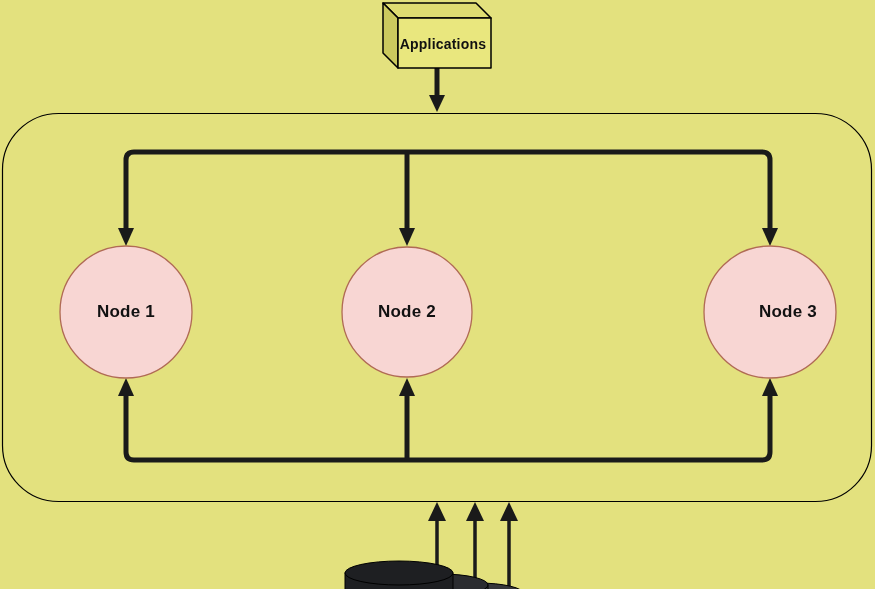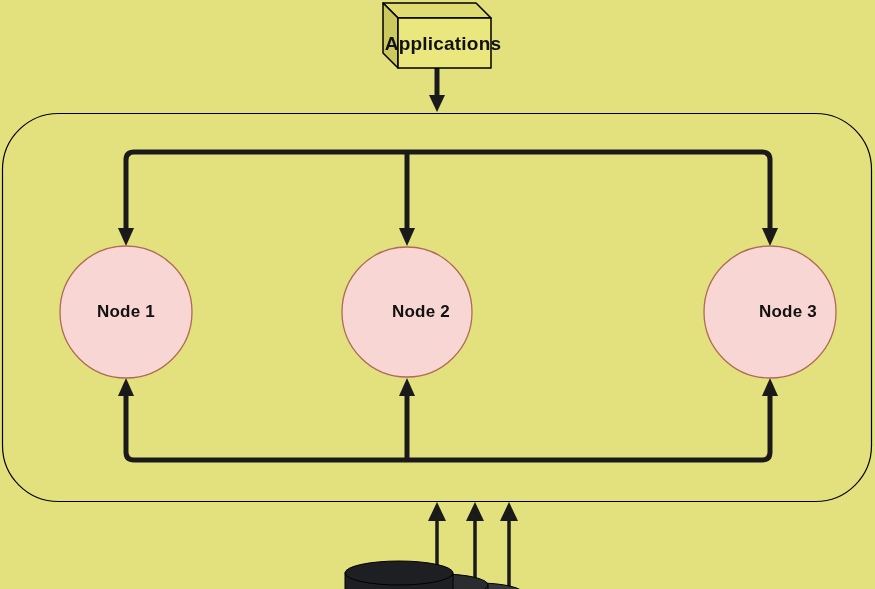--- a/index.html
+++ b/index.html
@@ -79,21 +79,21 @@
     <circle class="node-circle" cx="407" cy="312" r="65"></circle>
     <circle class="node-circle" cx="770" cy="312" r="66"></circle>
 
     <g>
       <polygon class="cube-face" points="383,3 476,3 491,18 398,18" fill="#dedc72"></polygon>
       <polygon class="cube-face" points="383,3 398,18 398,68 383,53" fill="#cbc95e"></polygon>
       <polygon class="cube-face" points="398,18 491,18 491,68 398,68" fill="#e9e77e"></polygon>
     </g>
   </svg>
 
-  <div class="label" style="left:443px;top:44px;font-size:19px;">Applications</div>
+  <div class="label" style="left:443px;top:44px;font-size:14px;">Applications</div>
 
   <div class="label" style="left:126px;top:312px;">Node 1</div>
 
-  <div class="label" style="left:407px;top:312px;margin-left:14px;">Node 2</div>
+  <div class="label" style="left:407px;top:312px;">Node 2</div>
 
   <div class="label" style="left:770px;top:312px;padding-left:36px;">Node 3</div>
 
 </div>
 
 </body></html>

